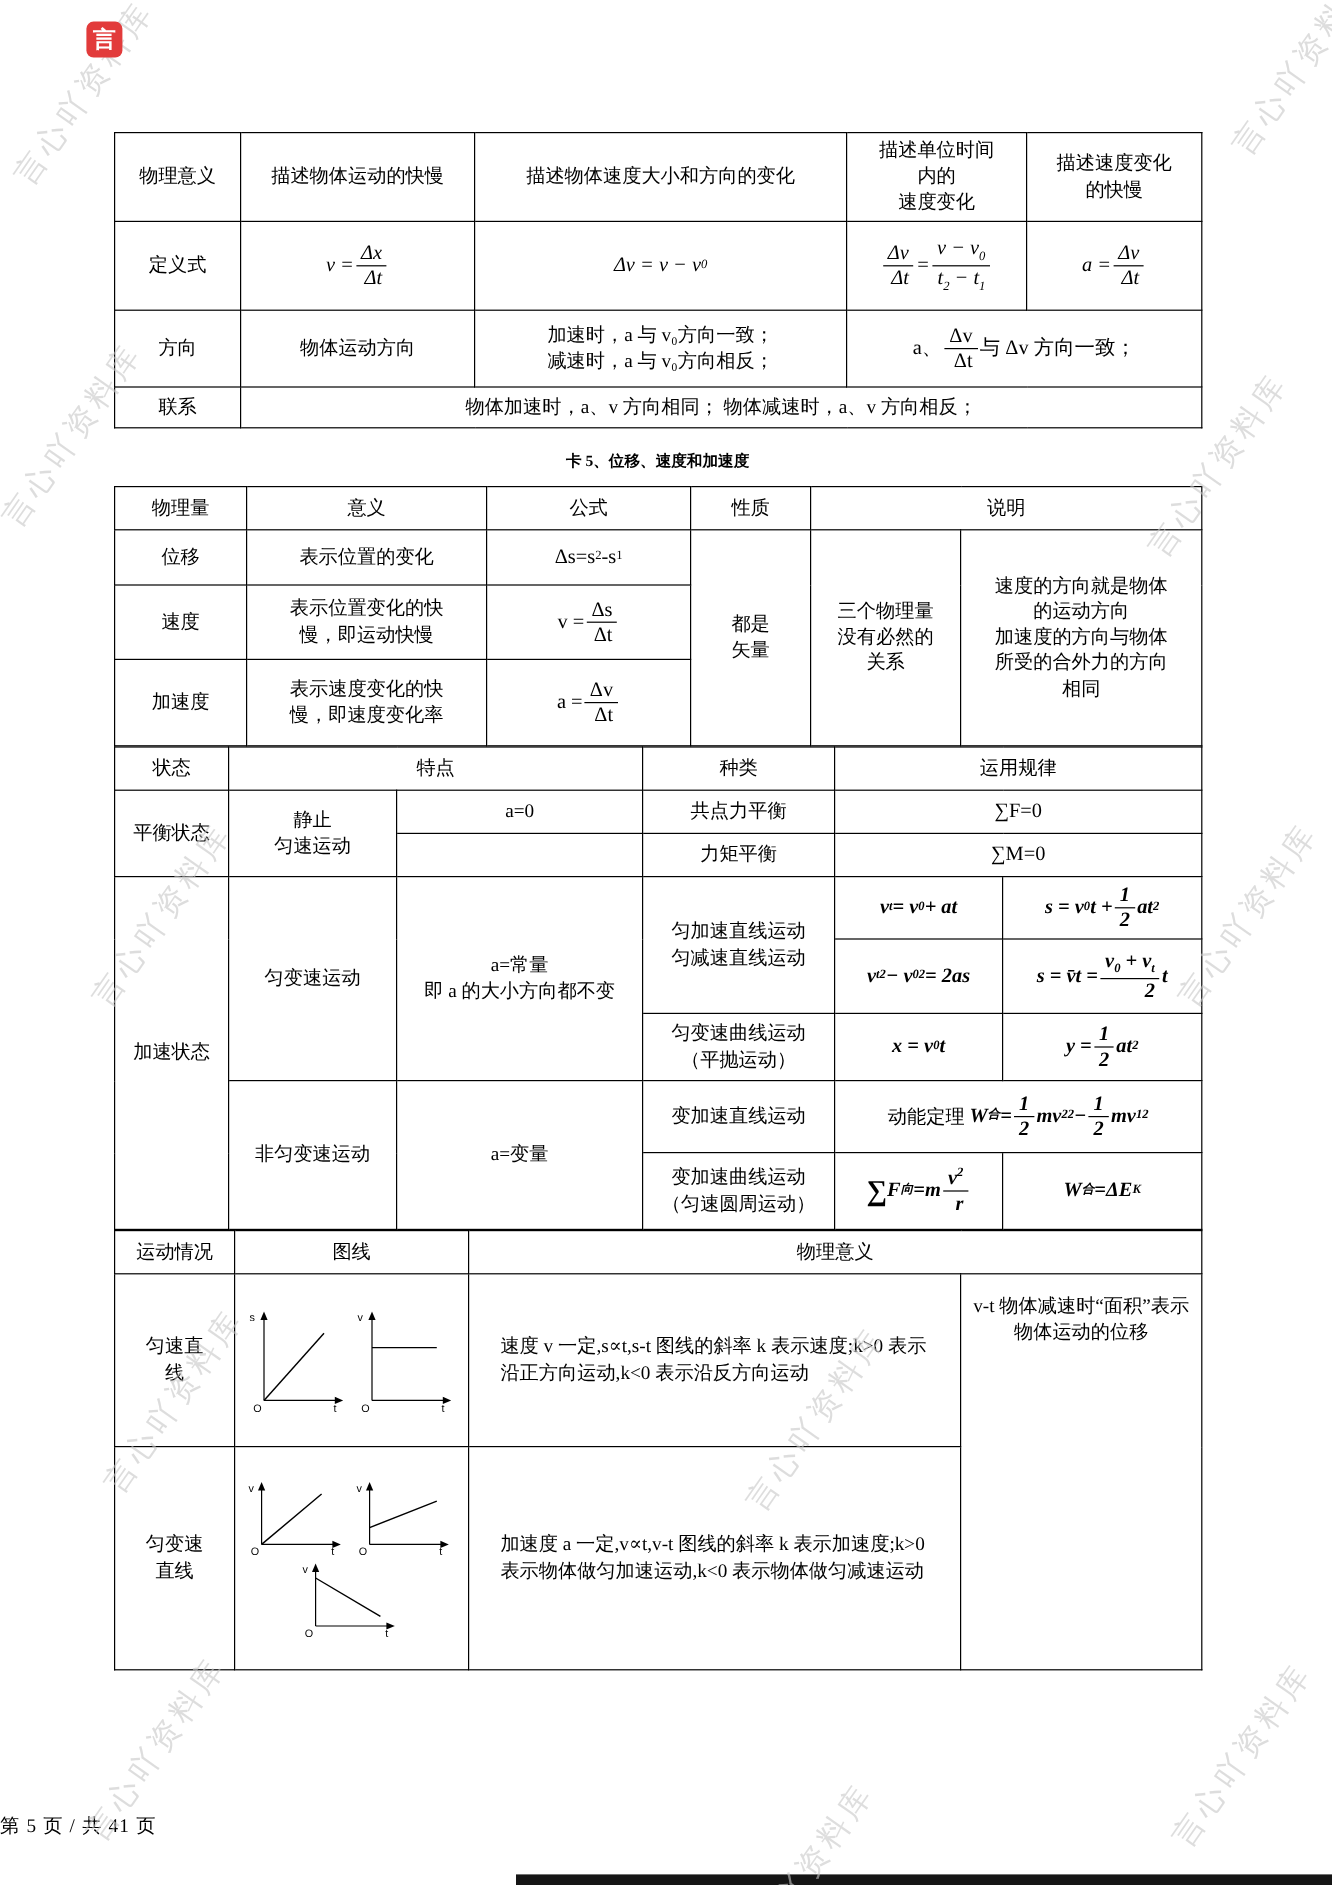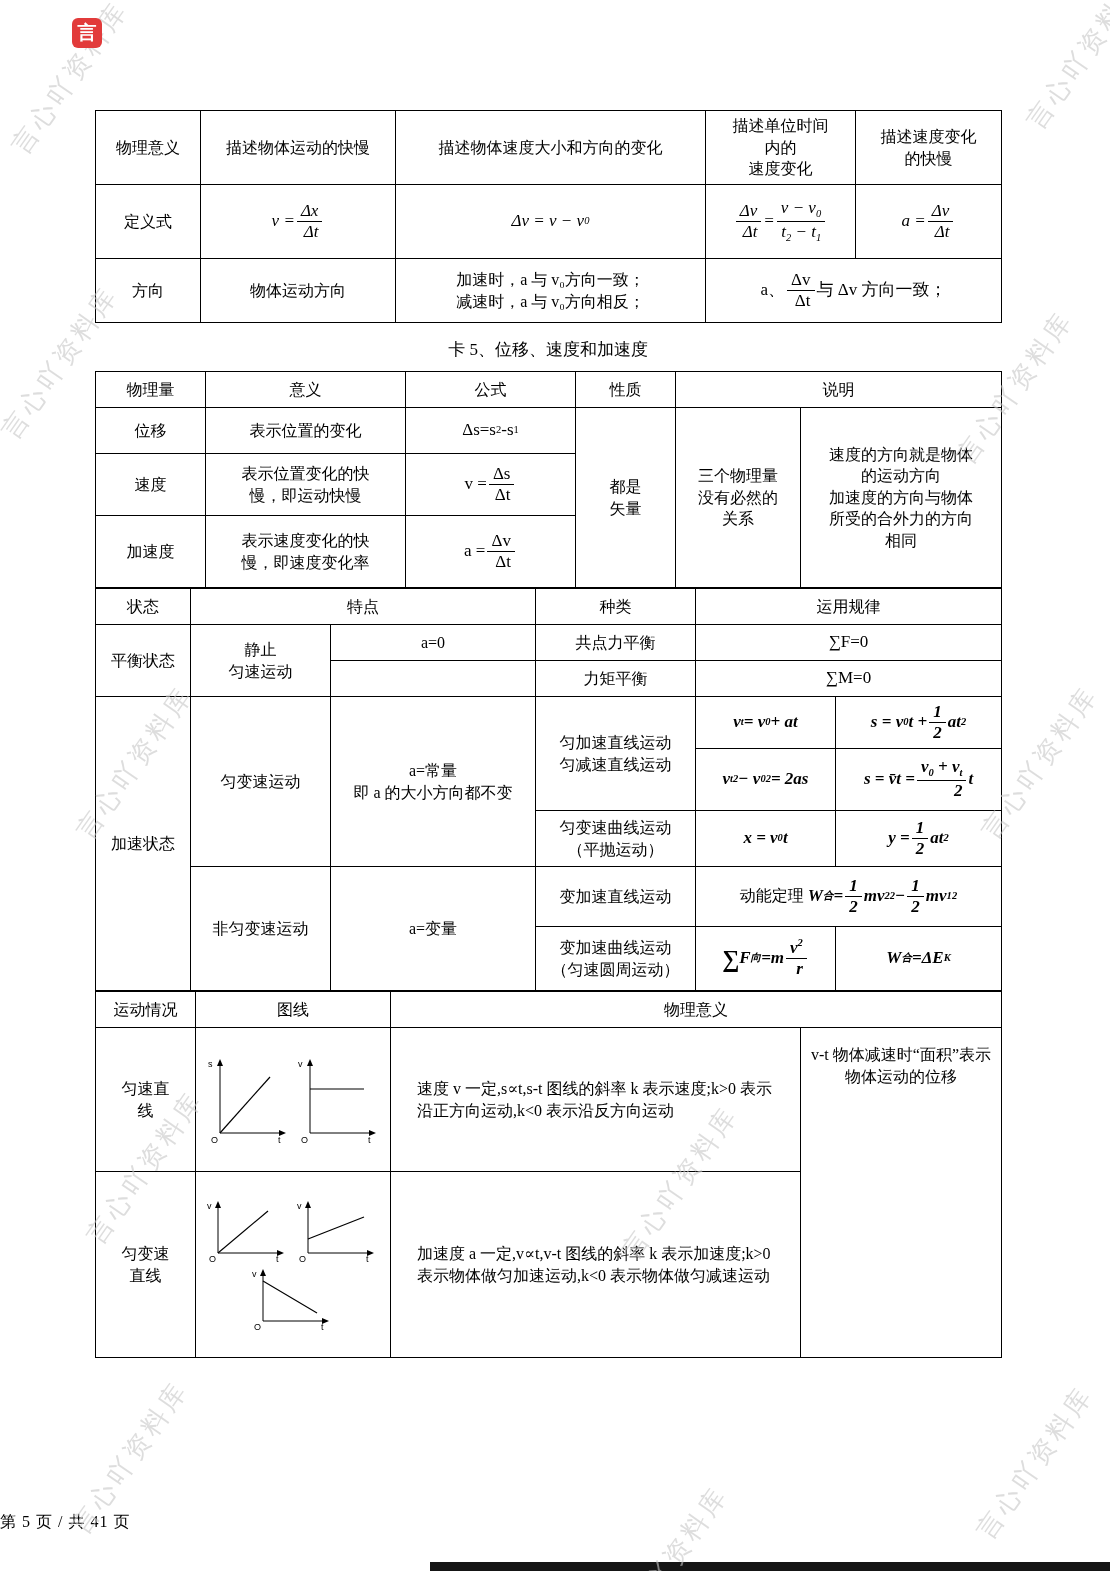--- a/index.html
+++ b/index.html
@@ -4,21 +4,21 @@
 <style>
   *{box-sizing:border-box;margin:0;padding:0}
   html,body{width:1110px;height:1571px}
   body{position:relative;background:#fff;color:#000;overflow:hidden;
        font-family:"Liberation Serif","DejaVu Serif",serif}
   .content{position:absolute;left:95px;top:0;width:906px}
   table{border-collapse:collapse;width:906px;table-layout:fixed;background:transparent}
   td{border:1px solid #000;text-align:center;vertical-align:middle;
      font-size:16px;padding:3px 6px;line-height:1.35;white-space:pre-line}
   .t1{margin-top:110px}
-  .title{font-size:17px;font-weight:normal;text-align:center;line-height:26px}
+  .title{font-size:13px;font-weight:bold;text-align:center;line-height:26px}
   .title5{margin:14px 0 8px}
   .title6{margin:14px 0 8px}
   .title7{margin:40px 0 10px}
   .formula{font-family:"Liberation Serif",serif;font-style:italic;font-size:17px;display:inline-flex;align-items:center;justify-content:center;flex-wrap:wrap}
   .formula.roman{font-style:normal}
   .formula.bold{font-weight:bold}
   .prefix{font-size:16px}
   .law-text{font-size:17px}
   sub,sup{font-size:0.62em}
   .big{font-size:24px;line-height:1}
@@ -89,20 +89,24 @@
       <td><span class="formula"><span class="frac"><span class="fnum"><span>Δv</span></span><span class="fden"><span>Δt</span></span></span><span> = </span><span class="frac"><span class="fnum"><span>v − v</span><sub>0</sub></span><span class="fden"><span>t</span><sub>2</sub><span> − t</span><sub>1</sub></span></span></span></td>
       <td><span class="formula"><span>a = </span><span class="frac"><span class="fnum"><span>Δv</span></span><span class="fden"><span>Δt</span></span></span></span></td>
     </tr>
     <tr style="height:64px">
       <td>方向</td>
       <td>物体运动方向</td>
       <td>加速时，a 与 v₀方向一致；
 减速时，a 与 v₀方向相反；</td>
       <td colspan="2"><span class="formula roman"><span>a、</span><span class="frac"><span class="fnum"><span>Δv</span></span><span class="fden"><span>Δt</span></span></span><span> 与 Δv 方向一致；</span></span></td>
     </tr>
+    <tr style="height:34px">
+      <td>联系</td>
+      <td colspan="4">物体加速时，a、v 方向相同； 物体减速时，a、v 方向相反；</td>
+    </tr>
   </tbody>
     </table>
 
   <div class="title title5">卡 5、位移、速度和加速度</div>
   <table>
     <colgroup>
         <col style="width:110px">
         <col style="width:200px">
         <col style="width:170px">
         <col style="width:100px">

